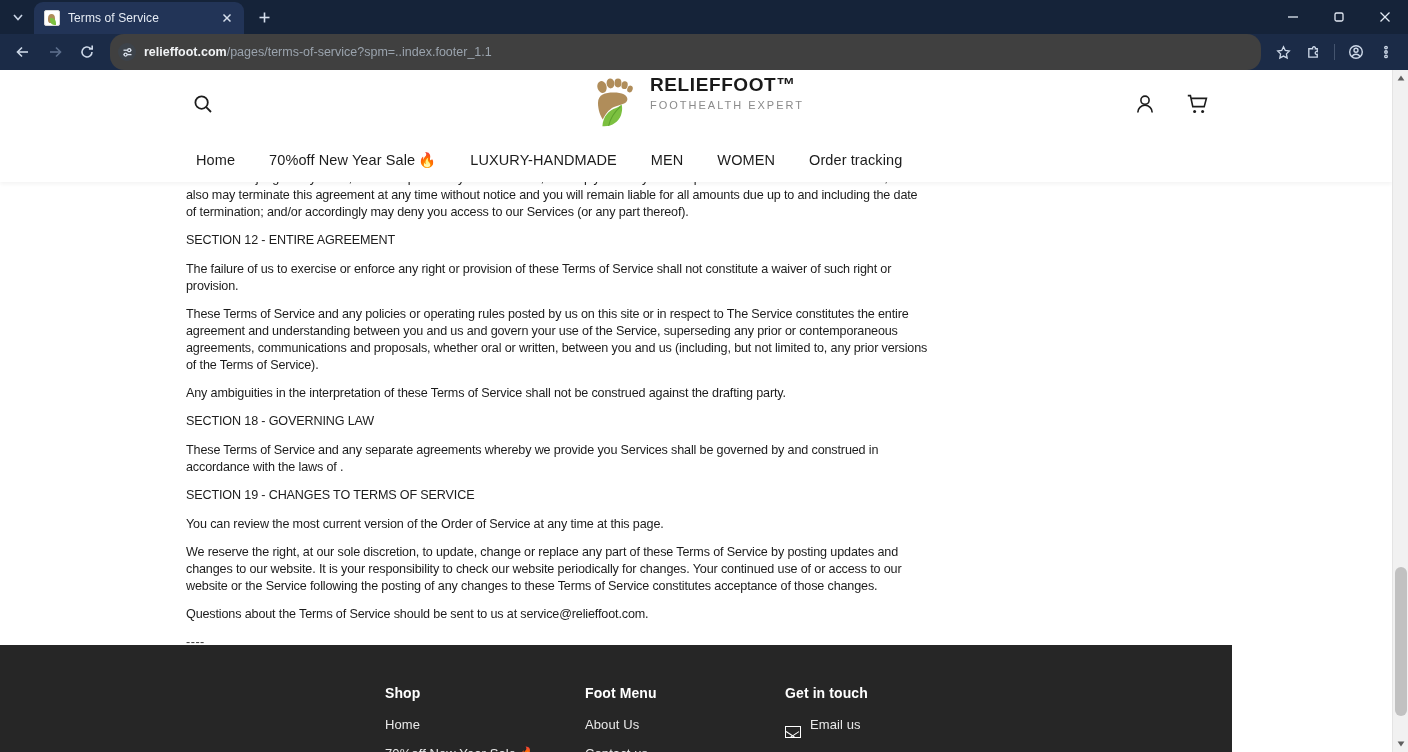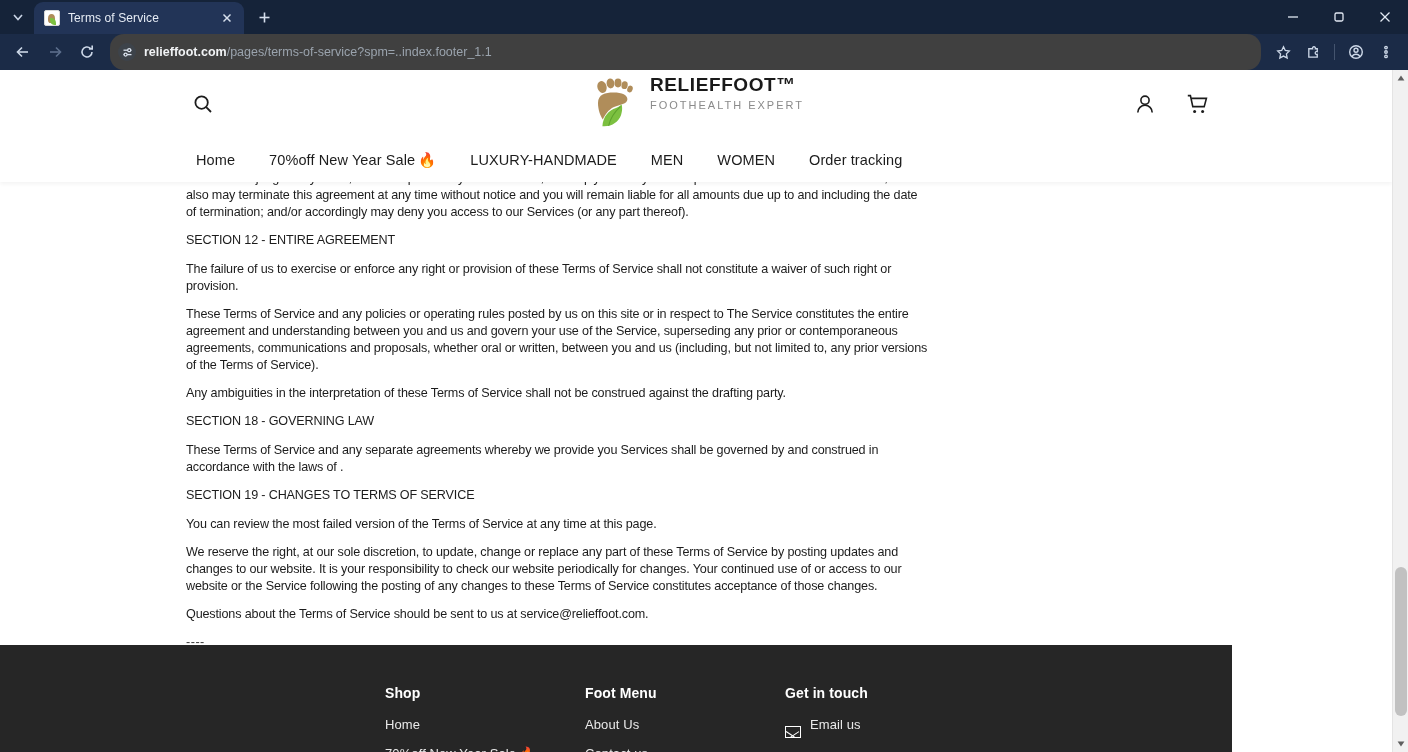--- a/index.html
+++ b/index.html
@@ -291,21 +291,21 @@
 
     <div class="content">
       <p>If in our sole judgment you fail, or we suspect that you have failed, to comply with any term or provision of these Terms of Service, we also may terminate this agreement at any time without notice and you will remain liable for all amounts due up to and including the date of termination; and/or accordingly may deny you access to our Services (or any part thereof).</p>
       <p class="sec">SECTION 12 - ENTIRE AGREEMENT</p>
       <p>The failure of us to exercise or enforce any right or provision of these Terms of Service shall not constitute a waiver of such right or provision.</p>
       <p>These Terms of Service and any policies or operating rules posted by us on this site or in respect to The Service constitutes the entire agreement and understanding between you and us and govern your use of the Service, superseding any prior or contemporaneous agreements, communications and proposals, whether oral or written, between you and us (including, but not limited to, any prior versions of the Terms of Service).</p>
       <p>Any ambiguities in the interpretation of these Terms of Service shall not be construed against the drafting party.</p>
       <p class="sec">SECTION 18 - GOVERNING LAW</p>
       <p>These Terms of Service and any separate agreements whereby we provide you Services shall be governed by and construed in accordance with the laws of .</p>
       <p class="sec">SECTION 19 - CHANGES TO TERMS OF SERVICE</p>
-      <p>You can review the most failed version of the Terms of Service at any time at this page.</p>
+      <p>You can review the most current version of the Order of Service at any time at this page.</p>
       <p>We reserve the right, at our sole discretion, to update, change or replace any part of these Terms of Service by posting updates and changes to our website. It is your responsibility to check our website periodically for changes. Your continued use of or access to our website or the Service following the posting of any changes to these Terms of Service constitutes acceptance of those changes.</p>
       <p>Questions about the Terms of Service should be sent to us at service@relieffoot.com.</p>
       <p class="dashes">----</p>
     </div>
 
     <div class="site-header">
       <div class="hdr-top">
         <div class="search-btn">
           <svg width="20" height="20" viewBox="0 0 20 20">
               <circle cx="8.6" cy="8.6" r="6.2"></circle>

